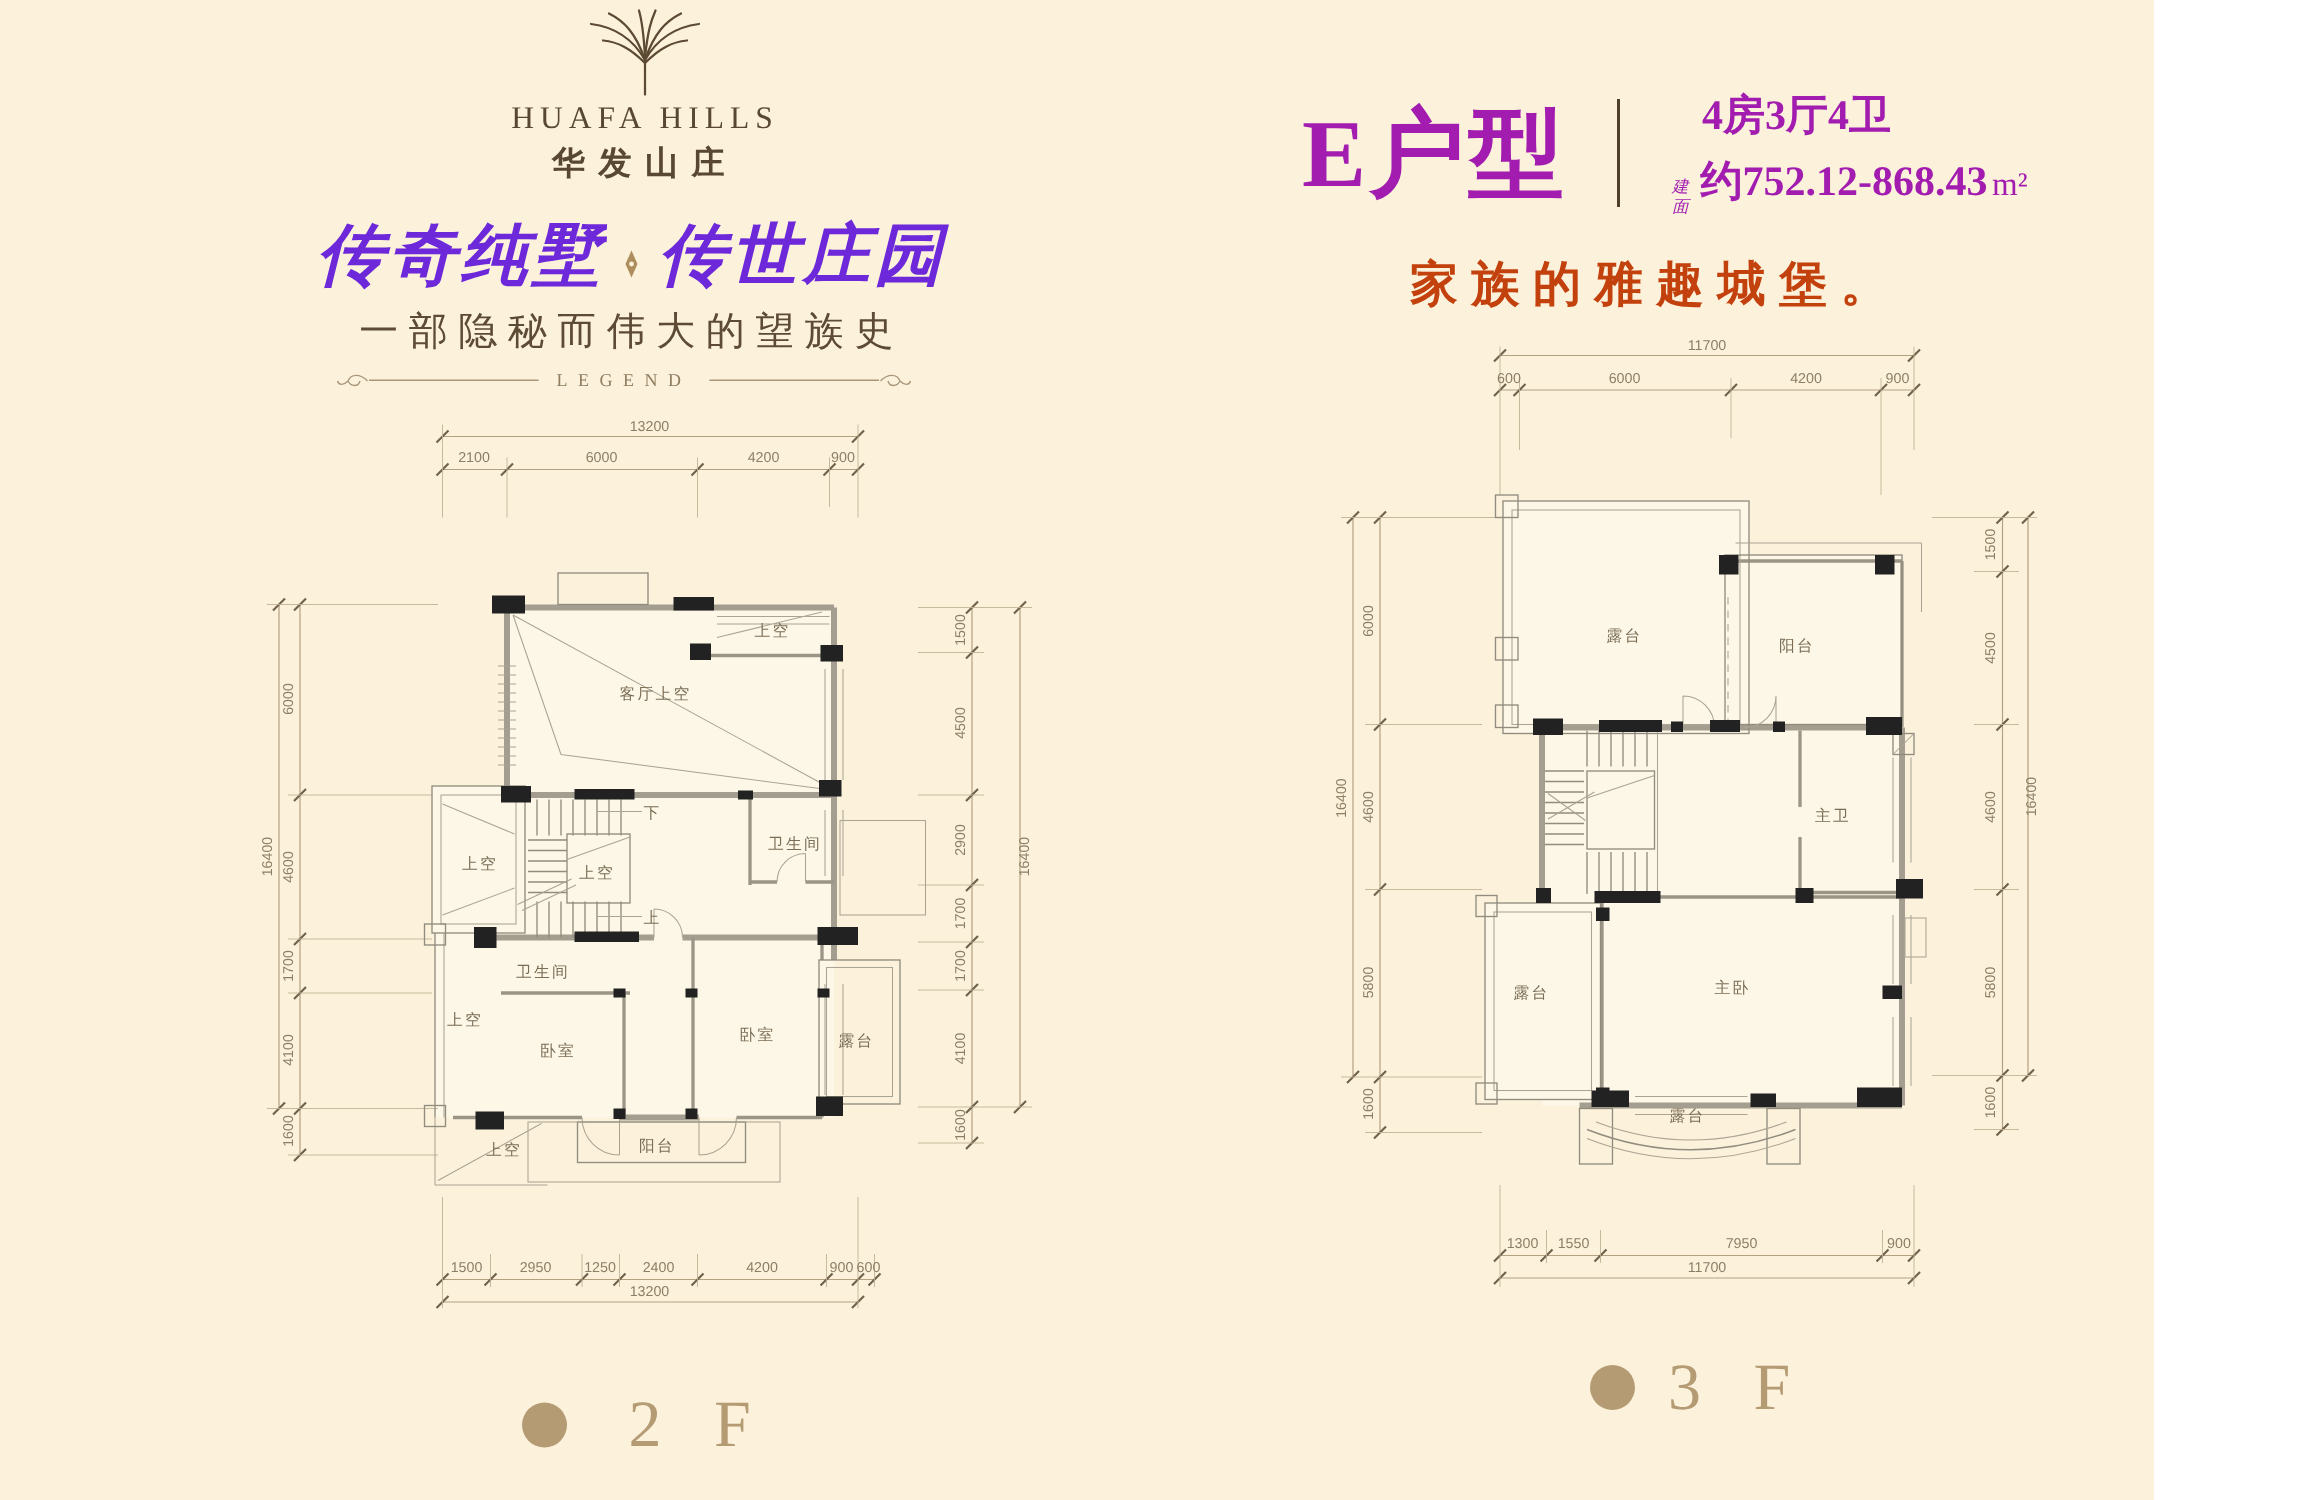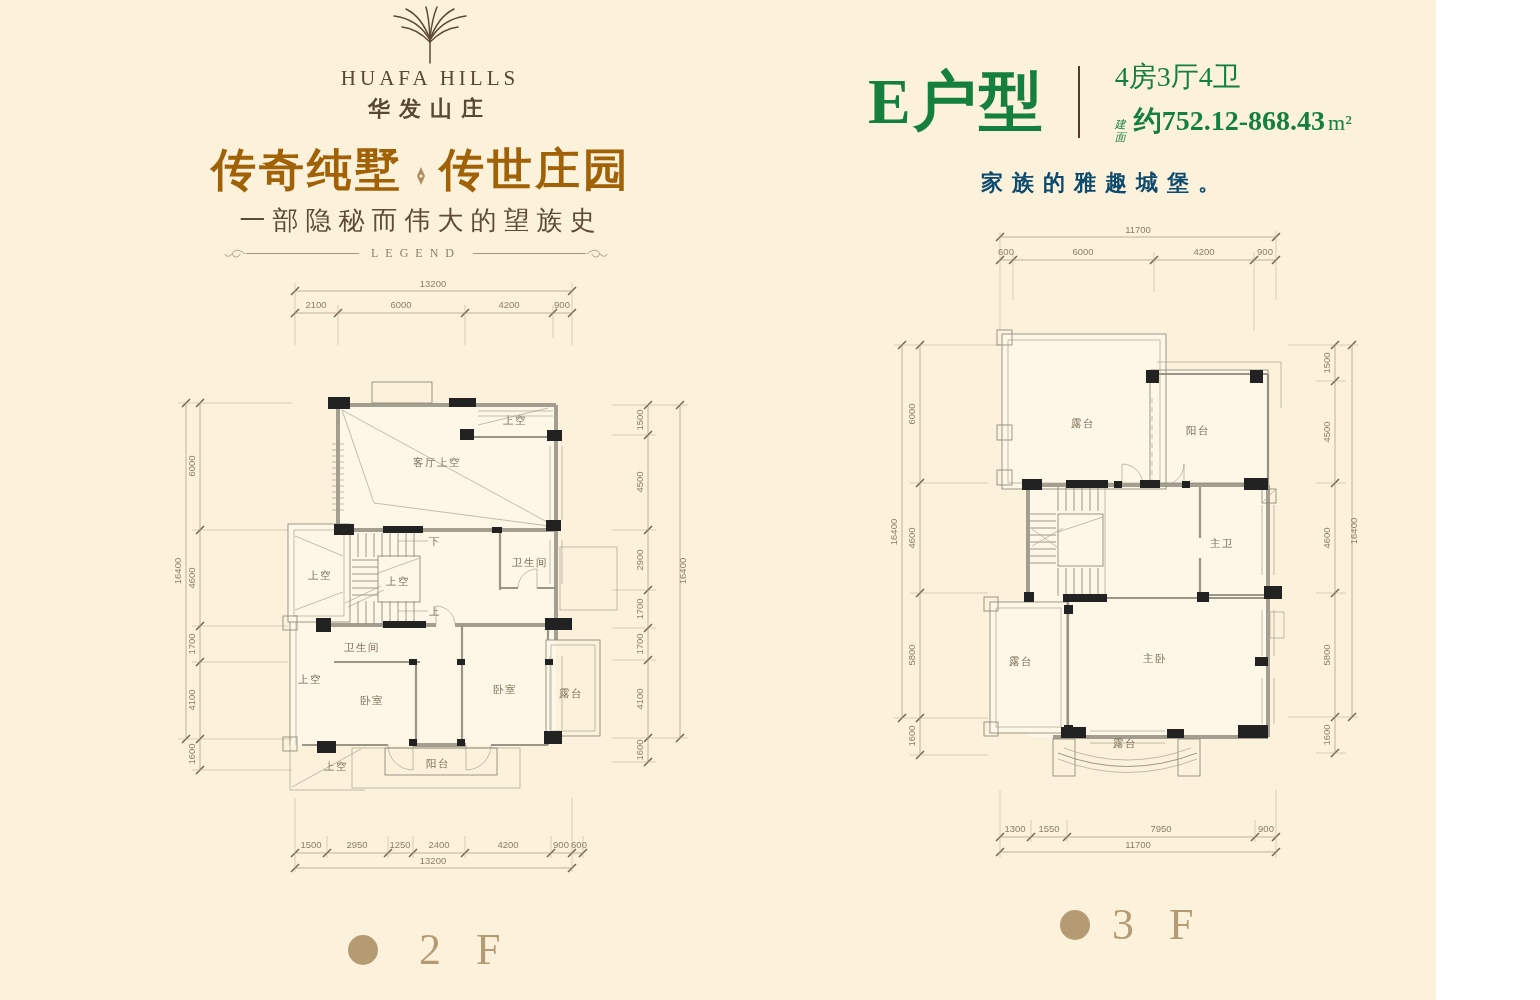--- a/index.html
+++ b/index.html
@@ -4,41 +4,41 @@
 <style>
   html,body{margin:0;padding:0;}
   .stage{position:relative;width:1436px;height:1000px;background:#fcf2dc;overflow:hidden;
          font-family:"Liberation Sans",sans-serif;}
   .abs{position:absolute;}
   
   .logo-block{left:280px;top:6px;width:300px;text-align:center;color:#584733;}
   .logo-tree{display:block;margin:0 auto;}
   .brand-en{font-family:"Liberation Serif",serif;font-size:21px;letter-spacing:4px;margin-top:2px;}
   .brand-cn{font-size:22px;letter-spacing:9px;margin-top:3px;font-weight:600;}
-  .slogan{left:176px;top:140px;width:490px;text-align:center;color:#a16207;
-          font-family:"Liberation Serif",serif;font-size:45px;font-weight:700;letter-spacing:3px;}
+  .slogan{left:176px;top:140px;width:490px;text-align:center;color:#6d28d9;
+          font-family:"Liberation Serif",serif;font-size:45px;font-weight:700;letter-spacing:3px;font-style:italic;}
   .slogan .orn{display:inline-block;vertical-align:middle;margin:0 10px 8px 10px;}
   .sub-slogan{left:176px;top:203px;width:490px;text-align:center;color:#5d4b36;
           font-size:26px;letter-spacing:7px;font-weight:500;}
   .legend-row{left:224px;top:246px;width:384px;display:flex;align-items:center;color:#8f7d60;}
   .legend-row .ln{flex:1;height:1px;background:#a8957a;}
   .legend-text{font-size:12px;letter-spacing:7px;margin:0 12px;font-family:"Liberation Serif",serif;}
   
-  .unit-block{left:868px;top:58px;display:flex;align-items:center;color:#15803d;gap:19px;}
+  .unit-block{left:868px;top:58px;display:flex;align-items:center;color:#a21caf;gap:19px;}
   .unit-name{font-family:"Liberation Serif",serif;font-size:64px;font-weight:700;letter-spacing:2px;}
   .unit-div{width:2px;height:72px;background:#4f3e28;margin:0 16px 0 14px;}
   .unit-specs{display:flex;flex-direction:column;justify-content:center;}
-  .unit-rooms{font-family:"Liberation Serif",serif;font-size:28px;font-weight:400;}
+  .unit-rooms{font-family:"Liberation Serif",serif;font-size:28px;font-weight:700;margin-left:20px;}
   .unit-area{display:flex;align-items:baseline;margin-top:6px;}
   .area-label{display:inline-block;width:14px;font-size:11px;line-height:1.15;word-break:break-all;
               margin-right:5px;transform:translateY(-2px);font-style:italic;}
   .area-value{font-family:"Liberation Serif",serif;font-size:28px;font-weight:600;}
   .area-unit{font-family:"Liberation Serif",serif;font-size:22px;margin-left:3px;text-align:right;}
-  .tagline{left:940px;top:168px;width:330px;text-align:center;color:#0c4a6e;
-           font-family:"Liberation Serif",serif;font-size:22px;font-weight:700;letter-spacing:9px;}
+  .tagline{left:940px;top:168px;width:330px;color:#c2410c;
+           font-family:"Liberation Serif",serif;font-size:32px;font-weight:700;letter-spacing:9px;}
   
   .watermark{left:545px;top:452px;width:460px;font-size:80px;font-weight:700;letter-spacing:1px;
              color:rgba(255,255,255,0.78);z-index:6;pointer-events:none;
              text-shadow:0 0 2px rgba(236,222,190,0.5);}
   
   .floor-label{display:flex;align-items:center;z-index:4;}
   .floor-dot{width:30px;height:30px;border-radius:50%;background:#b49b73;}
   .floor-text{font-family:"Liberation Serif",serif;font-size:44px;color:#b49b73;
               letter-spacing:12px;margin-left:22px;}
   .f2{left:348px;top:924px;gap:19px;} .f3{left:1060px;top:899px;}

